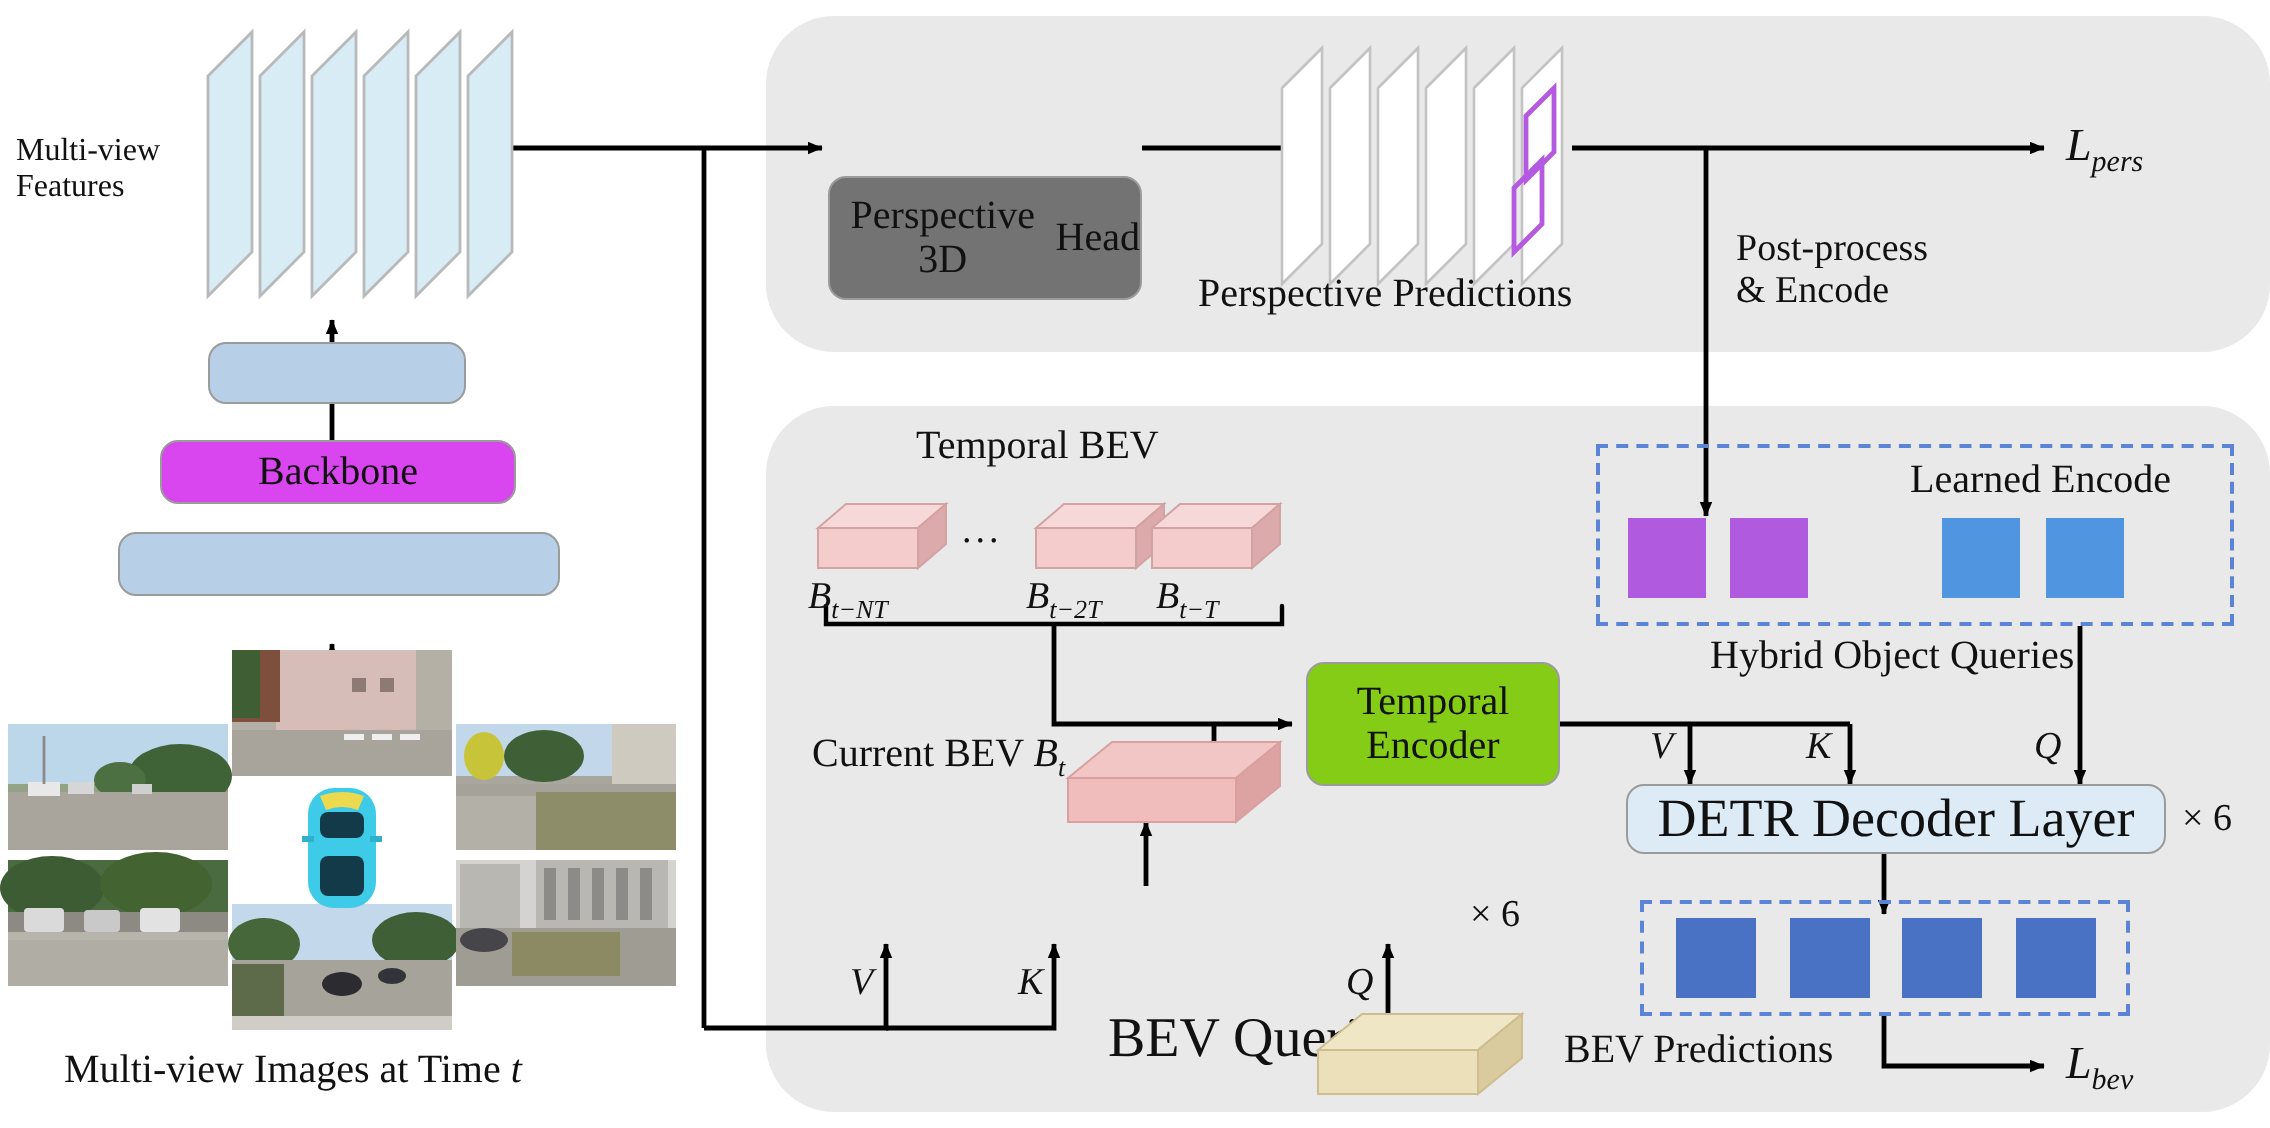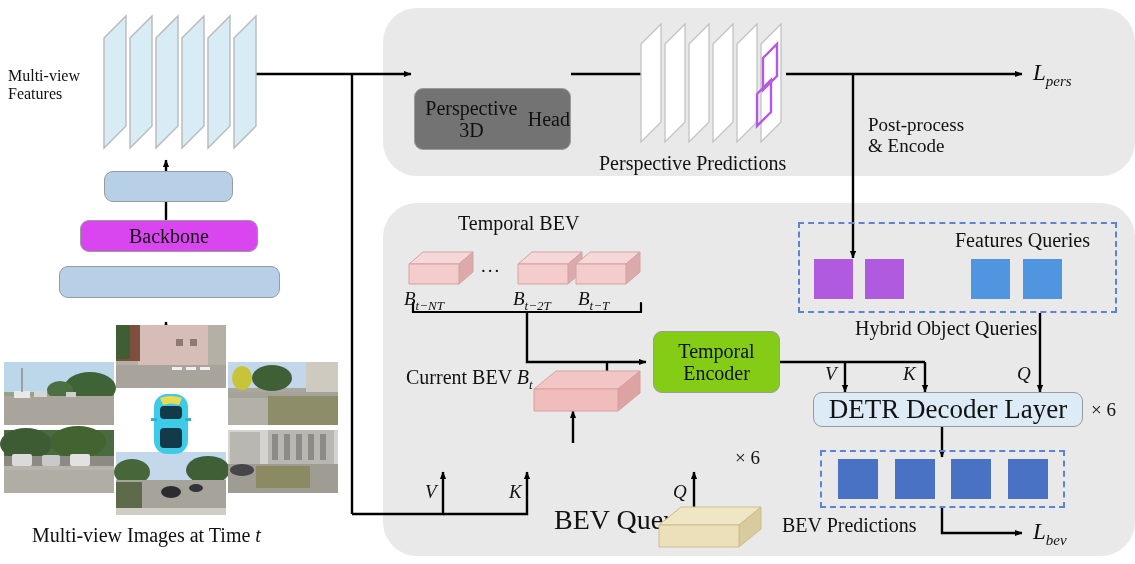--- a/index.html
+++ b/index.html
@@ -232,21 +232,21 @@
         <polygon points="96,26 116,6 116,104 96,124"></polygon>
         <polygon points="120,26 140,6 140,104 120,124"></polygon>
       </g>
       <g stroke="#b45ae0" stroke-width="2.4" fill="none">
         <polygon points="122,40 136,26 136,58 122,72"></polygon>
         <polygon points="116,76 130,62 130,94 116,108"></polygon>
       </g>
     </svg>
   </div>
 
-  <div class="lbl" style="left:599px;top:152px;font-size:20px;"><span>Perspective Predictions</span></div>
+  <div class="lbl" style="left:599px;top:136px;font-size:20px;"><span>Perspective Predictions</span></div>
 
   <div class="lbl" style="left:868px;top:114px;font-size:19px;">
     <div>Post-process</div>
     <div>&amp; Encode</div>
   </div>
 
   <div class="lbl it" style="left:1033px;top:60px;font-size:23px;">
     <span>L</span><sub style="font-size:15px;">pers</sub>
   </div>
 
@@ -323,21 +323,21 @@
     <svg width="102" height="48">
         <g stroke="#cdbd8f" stroke-width="1">
       <polygon points="0,18 22,0 102,0 80,18" fill="#efe6c6"></polygon>
       <polygon points="80,18 102,0 102,22 80,40" fill="#d9cb9d"></polygon>
       <polygon points="0,18 80,18 80,40 0,40" fill="#ece0bb"></polygon>
     </g>
       </svg>
   </div>
 
   <div class="dashbox" style="left:798px;top:222px;width:319px;height:91px;"></div>
-  <div class="lbl" style="left:955px;top:229px;font-size:20px;"><span>Features Queries</span></div>
+  <div class="lbl" style="left:955px;top:229px;font-size:20px;"><span>Learned Encode</span></div>
   <div class="sq" style="left:814px;top:259px;width:39px;height:40px;background:#b05ae0;"></div>
   <div class="sq" style="left:865px;top:259px;width:39px;height:40px;background:#b05ae0;"></div>
   <div class="sq" style="left:971px;top:259px;width:39px;height:40px;background:#4f95e0;"></div>
   <div class="sq" style="left:1023px;top:259px;width:39px;height:40px;background:#4f95e0;"></div>
   <div class="lbl" style="left:855px;top:317px;font-size:20px;"><span>Hybrid Object Queries</span></div>
 
   <div class="lbl it" style="left:825px;top:363px;font-size:19px;"><span>V</span></div>
   <div class="lbl it" style="left:903px;top:363px;font-size:19px;"><span>K</span></div>
   <div class="lbl it" style="left:1017px;top:363px;font-size:19px;"><span>Q</span></div>
 

